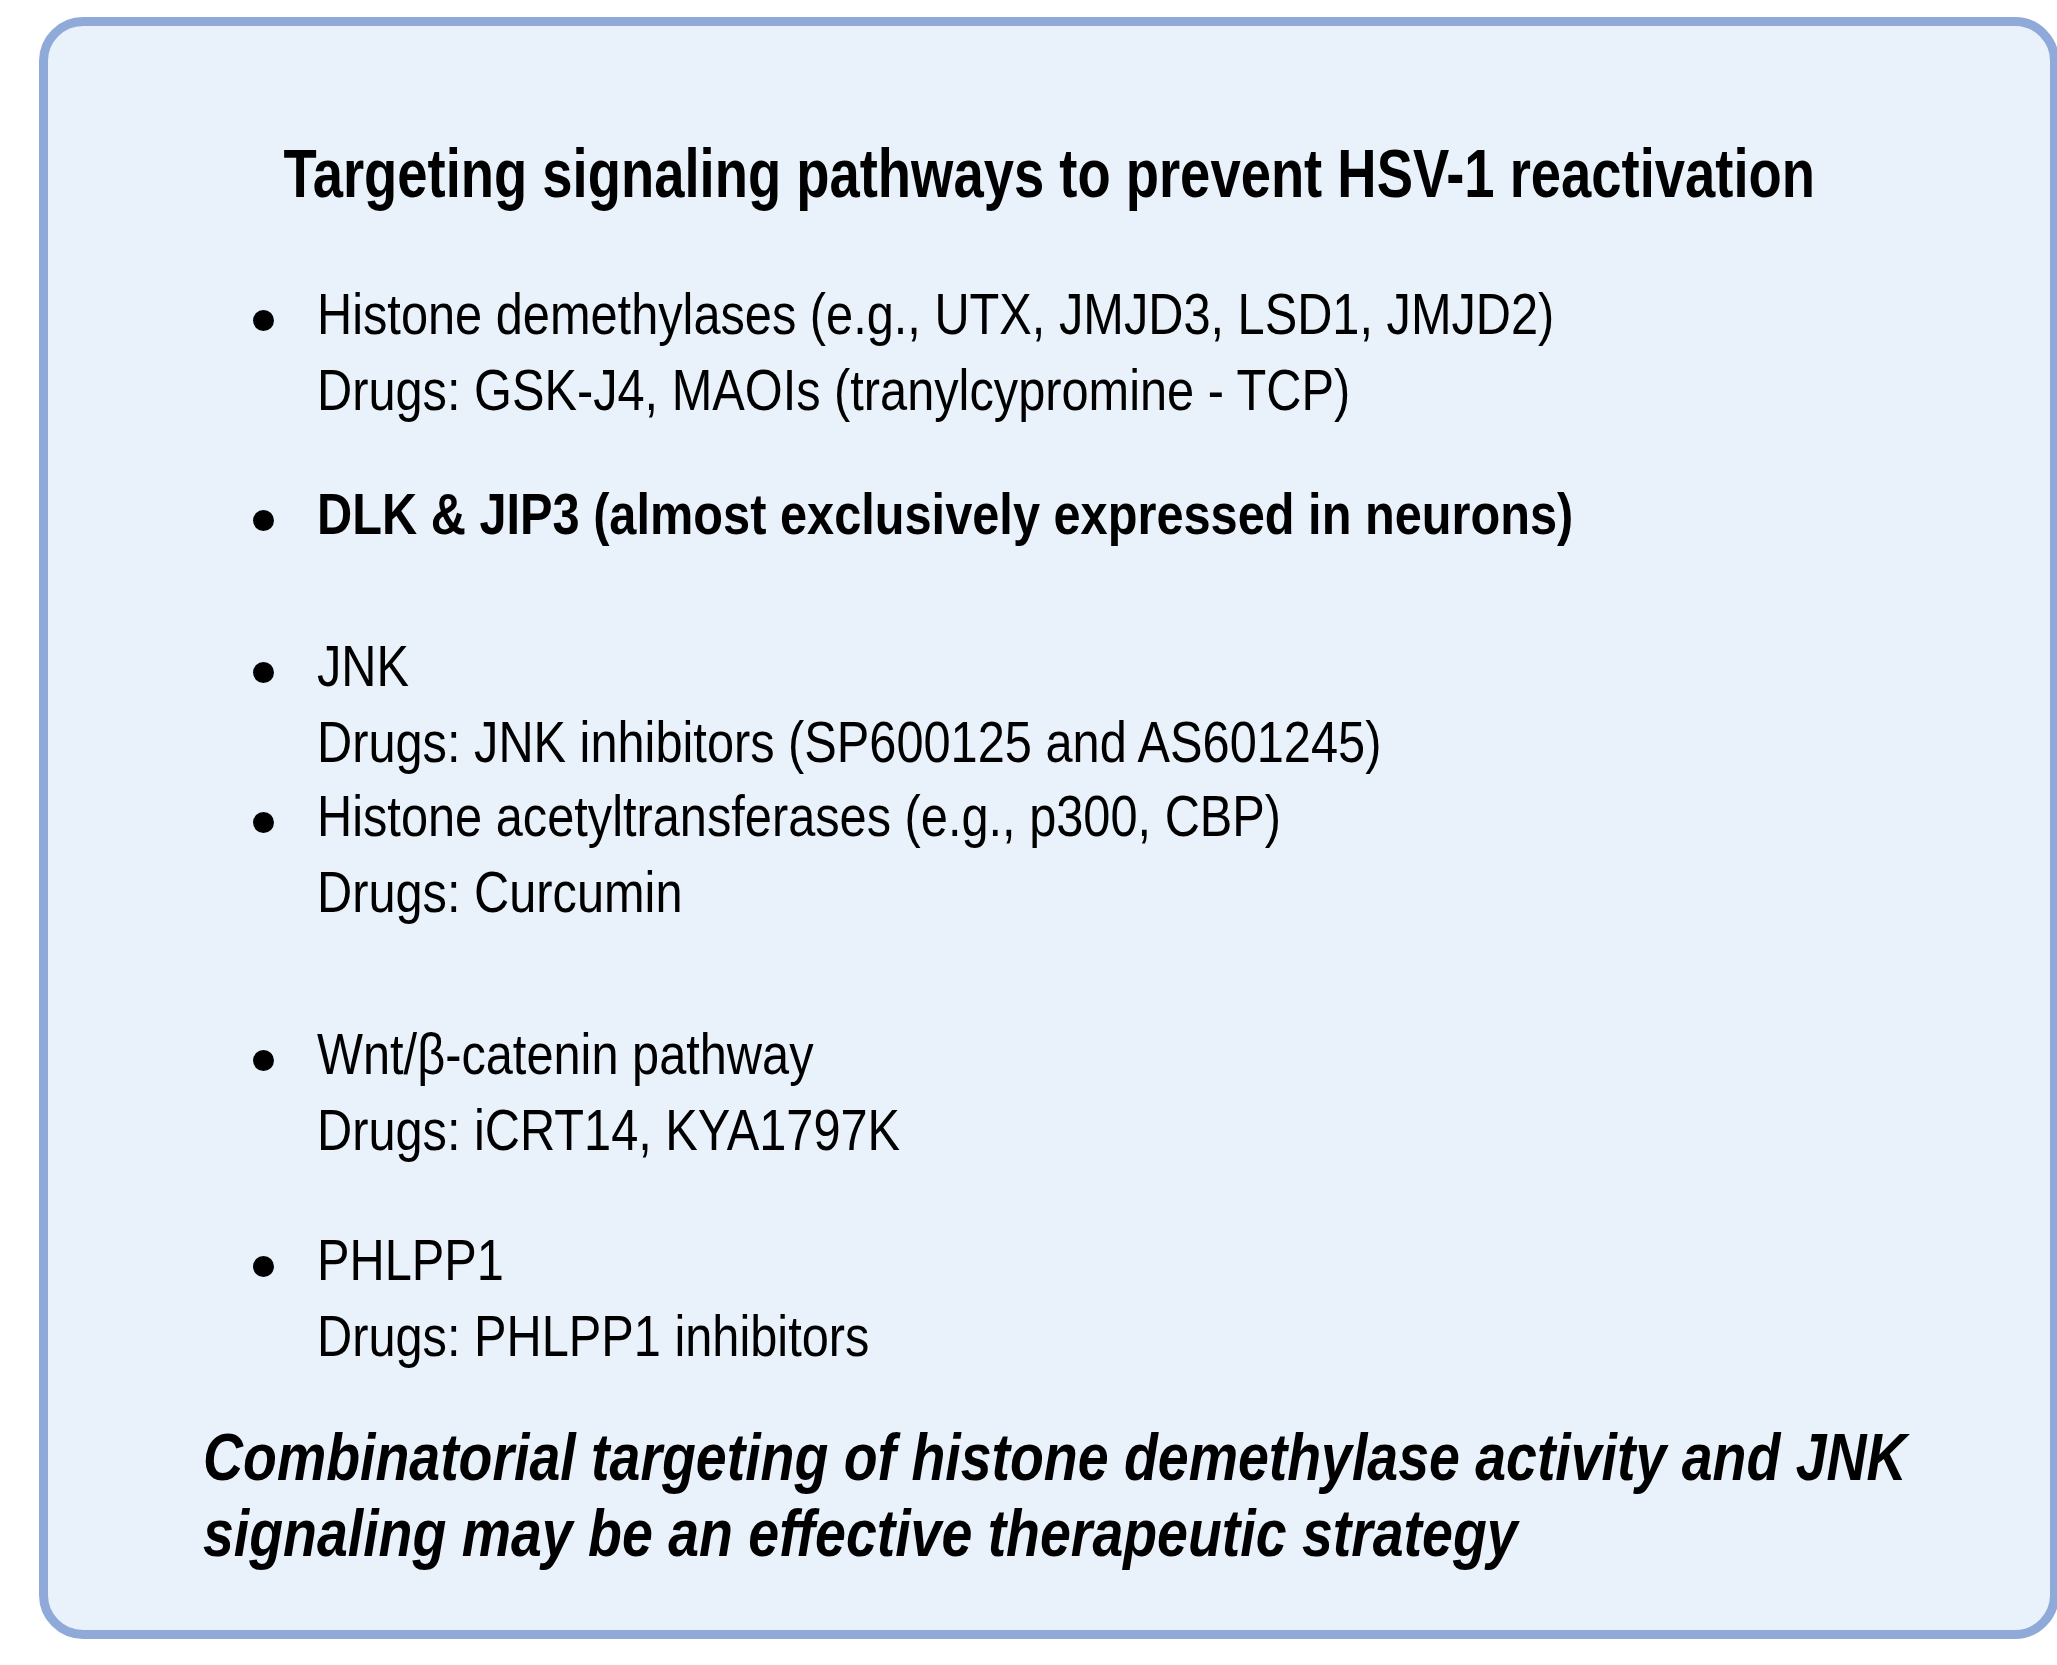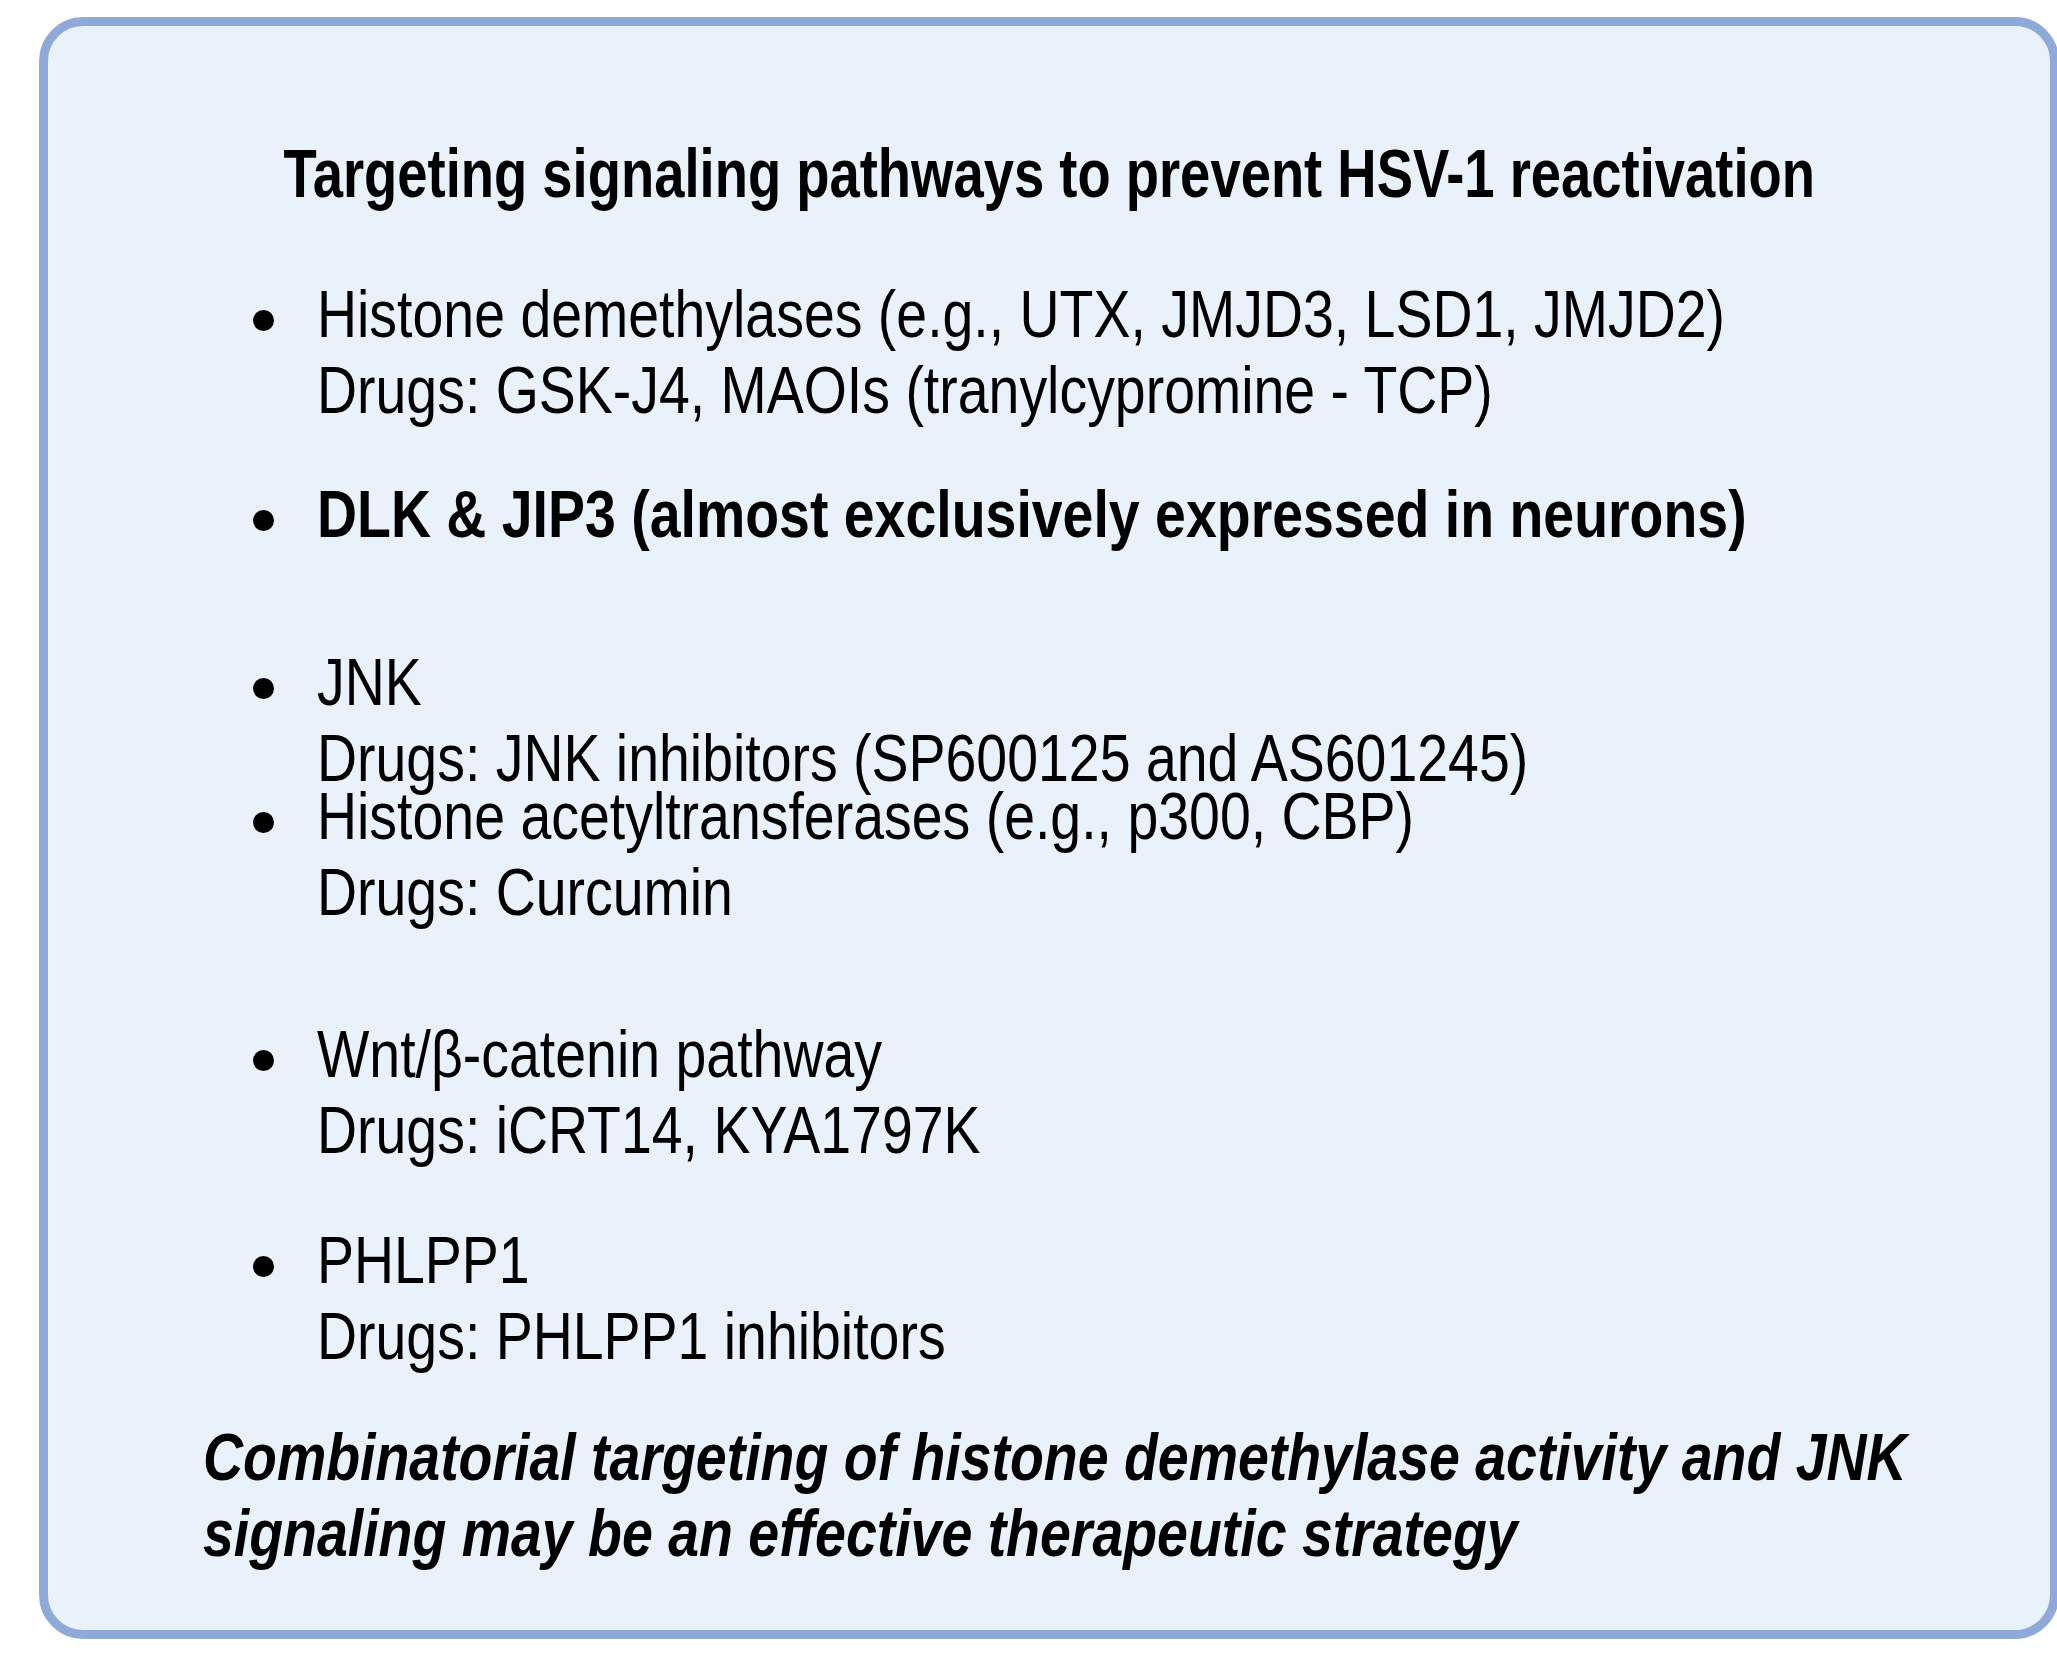--- a/index.html
+++ b/index.html
@@ -40,21 +40,21 @@
   }
   .title .squeeze-c {
     display: inline-block;
     transform: scaleX(0.80);
     transform-origin: 50% 0;
     white-space: nowrap;
   }
   .bullet-item {
     position: absolute;
     left: 269px;
-    font-size: 66px;
+    font-size: 58px;
     line-height: 76px;
     color: #000000;
   }
   .bullet-item .dot {
     position: absolute;
     left: -64px;
     top: 34px;
     width: 21px;
     height: 21px;
     border-radius: 50%;
@@ -92,21 +92,21 @@
     <div class="line pathway">Histone demethylases (e.g., UTX, JMJD3, LSD1, JMJD2)</div>
     <div class="line drugs">Drugs: GSK-J4, MAOIs (tranylcypromine - TCP)</div>
   </div>
 
   <div class="bullet-item" style="top: 450px; font-weight: bold;">
     <span class="dot"></span>
     <div class="line pathway">DLK &amp; JIP3 (almost exclusively expressed in neurons)</div>
 
   </div>
 
-  <div class="bullet-item" style="top: 618px;">
+  <div class="bullet-item" style="top: 602px;">
     <span class="dot"></span>
     <div class="line pathway">JNK</div>
     <div class="line drugs">Drugs: JNK inhibitors (SP600125 and AS601245)</div>
   </div>
 
   <div class="bullet-item" style="top: 752px;">
     <span class="dot"></span>
     <div class="line pathway">Histone acetyltransferases (e.g., p300, CBP)</div>
     <div class="line drugs">Drugs: Curcumin</div>
   </div>

